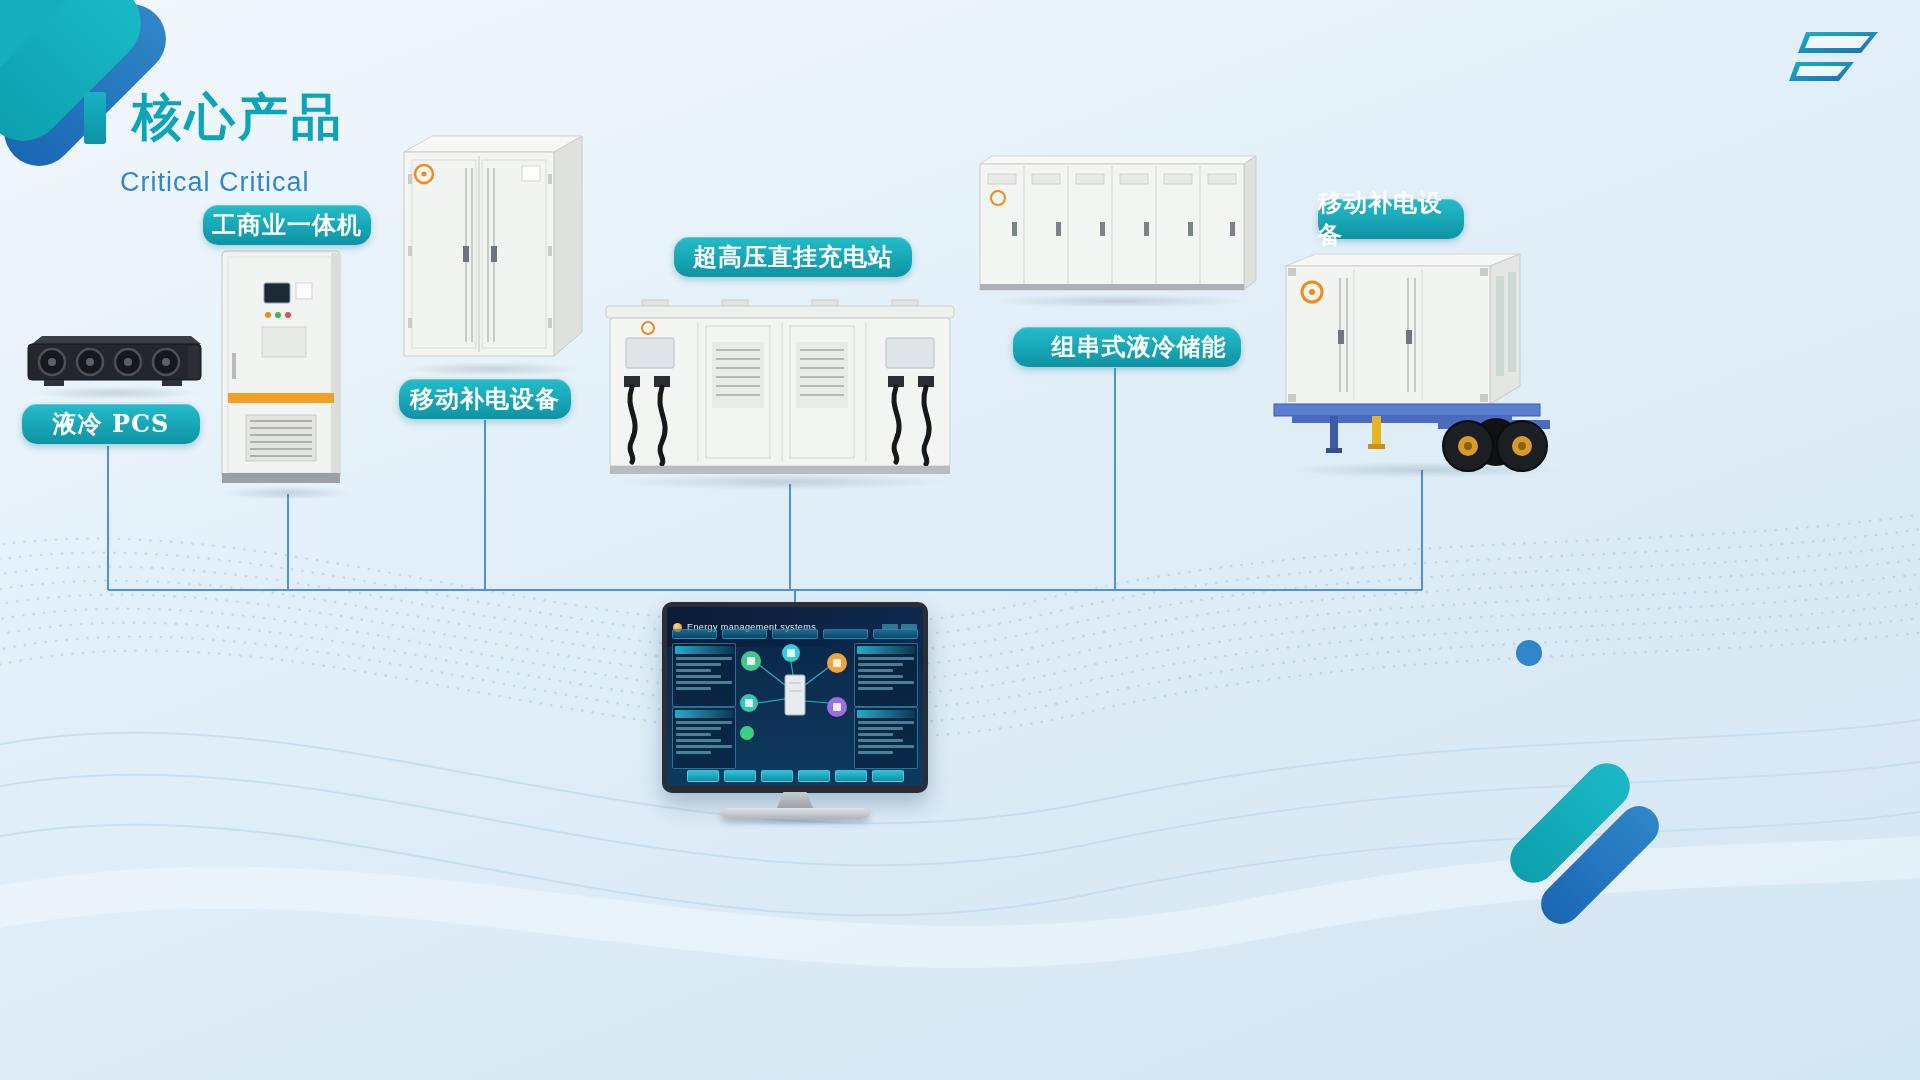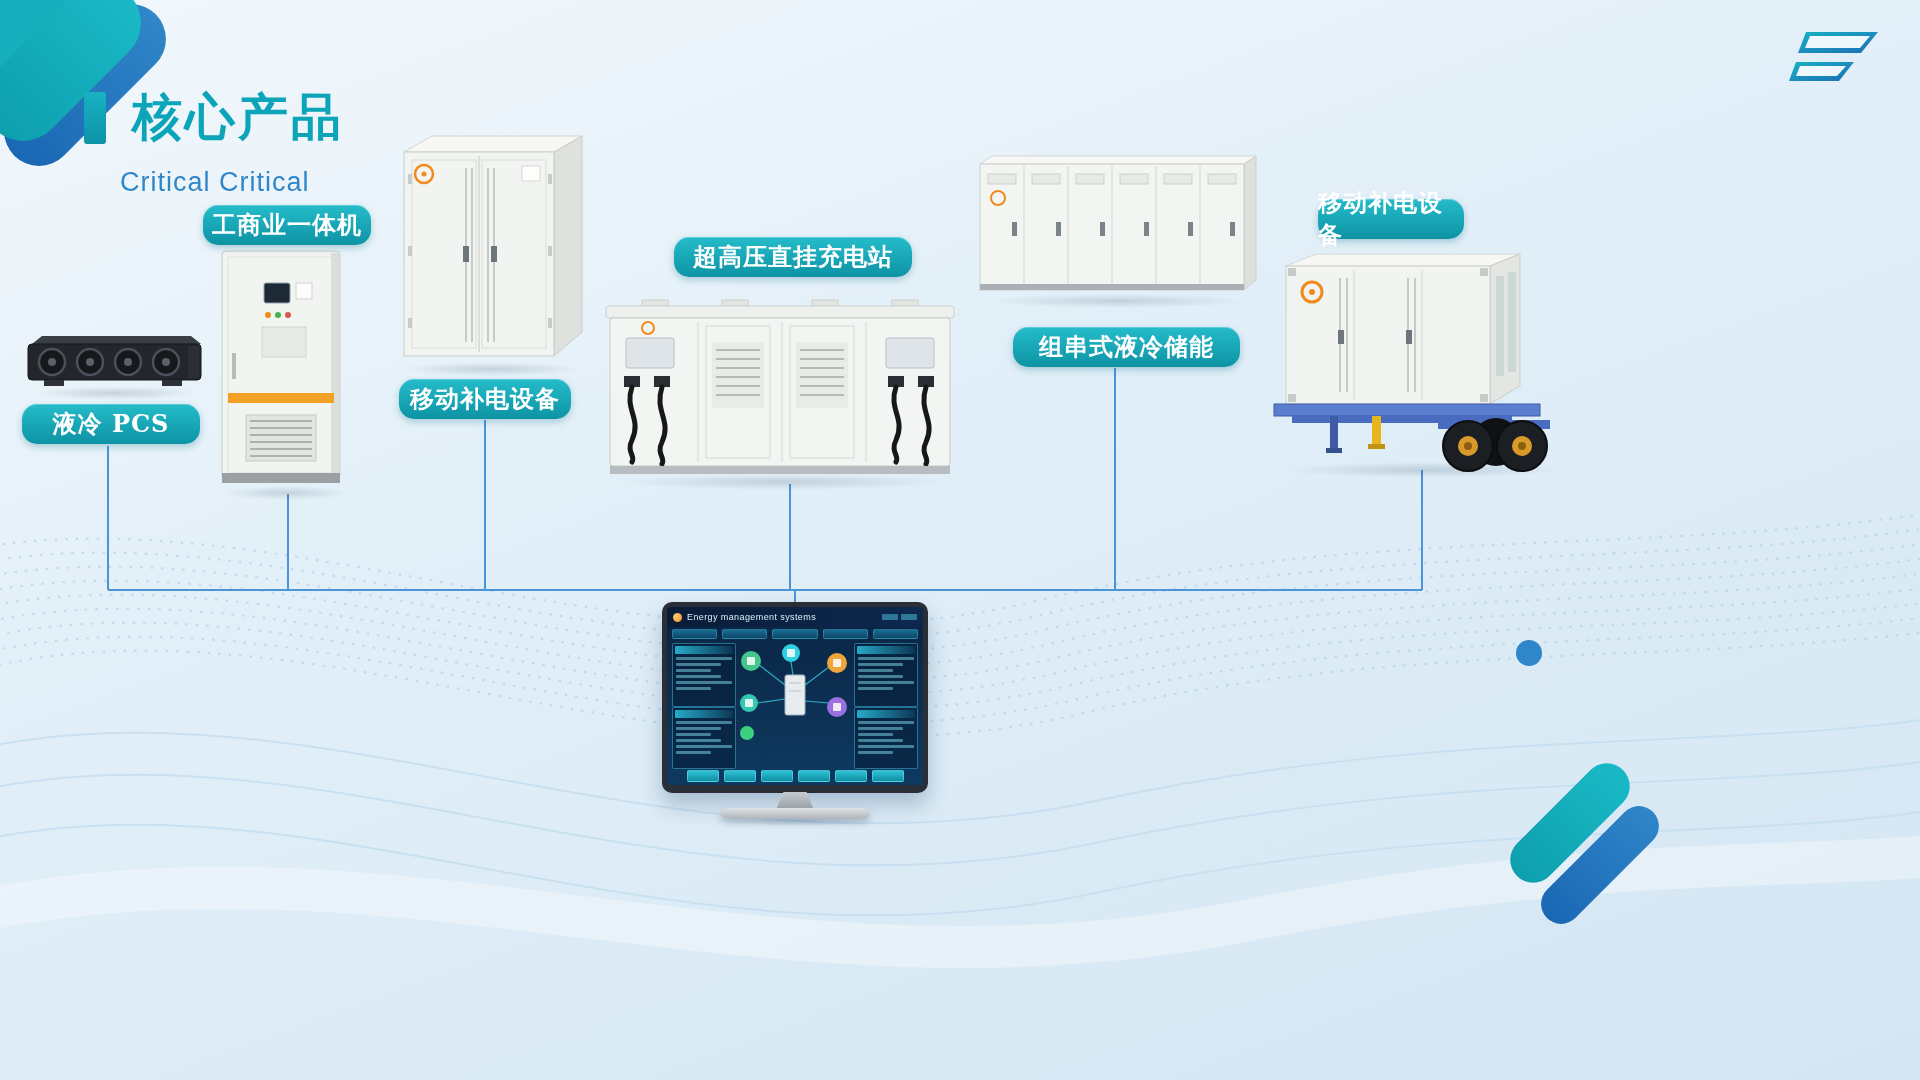--- a/index.html
+++ b/index.html
@@ -43,21 +43,21 @@
   .gshadow{position:absolute;z-index:2;border-radius:50%;
     background:radial-gradient(ellipse at center,rgba(40,70,95,.18),rgba(40,70,95,0) 70%);}
 
   
   .monitor{position:absolute;left:662px;top:602px;width:266px;z-index:3;}
   .mon-frame{background:#2a2f37;border-radius:10px;padding:5px 5px 8px;
     box-shadow:0 12px 22px rgba(30,70,110,.28);}
   .mon-screen{position:relative;height:178px;border-radius:4px;overflow:hidden;
     background:linear-gradient(180deg,#0a2443,#0e3a60);}
   .ems-header{position:absolute;top:0;left:0;right:0;height:20px;display:flex;align-items:center;
-    gap:5px;padding:0 6px;background:linear-gradient(90deg,#0a1c38,#0d2950);}
+    gap:5px;padding:10px 6px;background:linear-gradient(90deg,#0a1c38,#0d2950);}
   .ems-logo-dot{width:9px;height:9px;border-radius:50%;flex:0 0 auto;
     background:radial-gradient(circle at 35% 35%,#ffd27a,#f08a1d);}
   .ems-title{color:#d8f2f8;font-size:9px;letter-spacing:.4px;white-space:nowrap;}
   .ems-header-right{margin-left:auto;display:flex;}
   .ems-header-right .hbar{width:16px;height:6px;margin-left:3px;border-radius:1px;
     background:rgba(80,200,225,.5);}
   .ems-menubar{position:absolute;top:22px;left:5px;right:5px;height:10px;display:flex;gap:5px;}
   .ems-menubar i{flex:1;height:8px;border-radius:2px;border:1px solid rgba(80,200,230,.35);
     background:linear-gradient(180deg,rgba(32,150,185,.65),rgba(18,85,125,.65));}
   .ems-panel{position:absolute;width:58px;border:1px solid rgba(60,180,215,.55);border-radius:2px;
@@ -462,20 +462,20 @@
   </div>
   <div class="pill" style="left:203px;top:205px;width:168px;height:40px;">
     <span>工商业一体机</span>
   </div>
   <div class="pill" style="left:399px;top:379px;width:172px;height:40px;">
     <span>移动补电设备</span>
   </div>
   <div class="pill" style="left:674px;top:237px;width:238px;height:40px;">
     <span>超高压直挂充电站</span>
   </div>
-  <div class="pill" style="left:1013px;top:327px;width:227px;height:40px;">
+  <div class="pill" style="left:1013px;top:327px;width:204px;height:40px;padding-left:24px;">
     <span>组串式液冷储能</span>
   </div>
   <div class="pill" style="left:1318px;top:199px;width:146px;height:40px;">
     <span>移动补电设备</span>
   </div>
 
 </div>
 
 </body></html>

